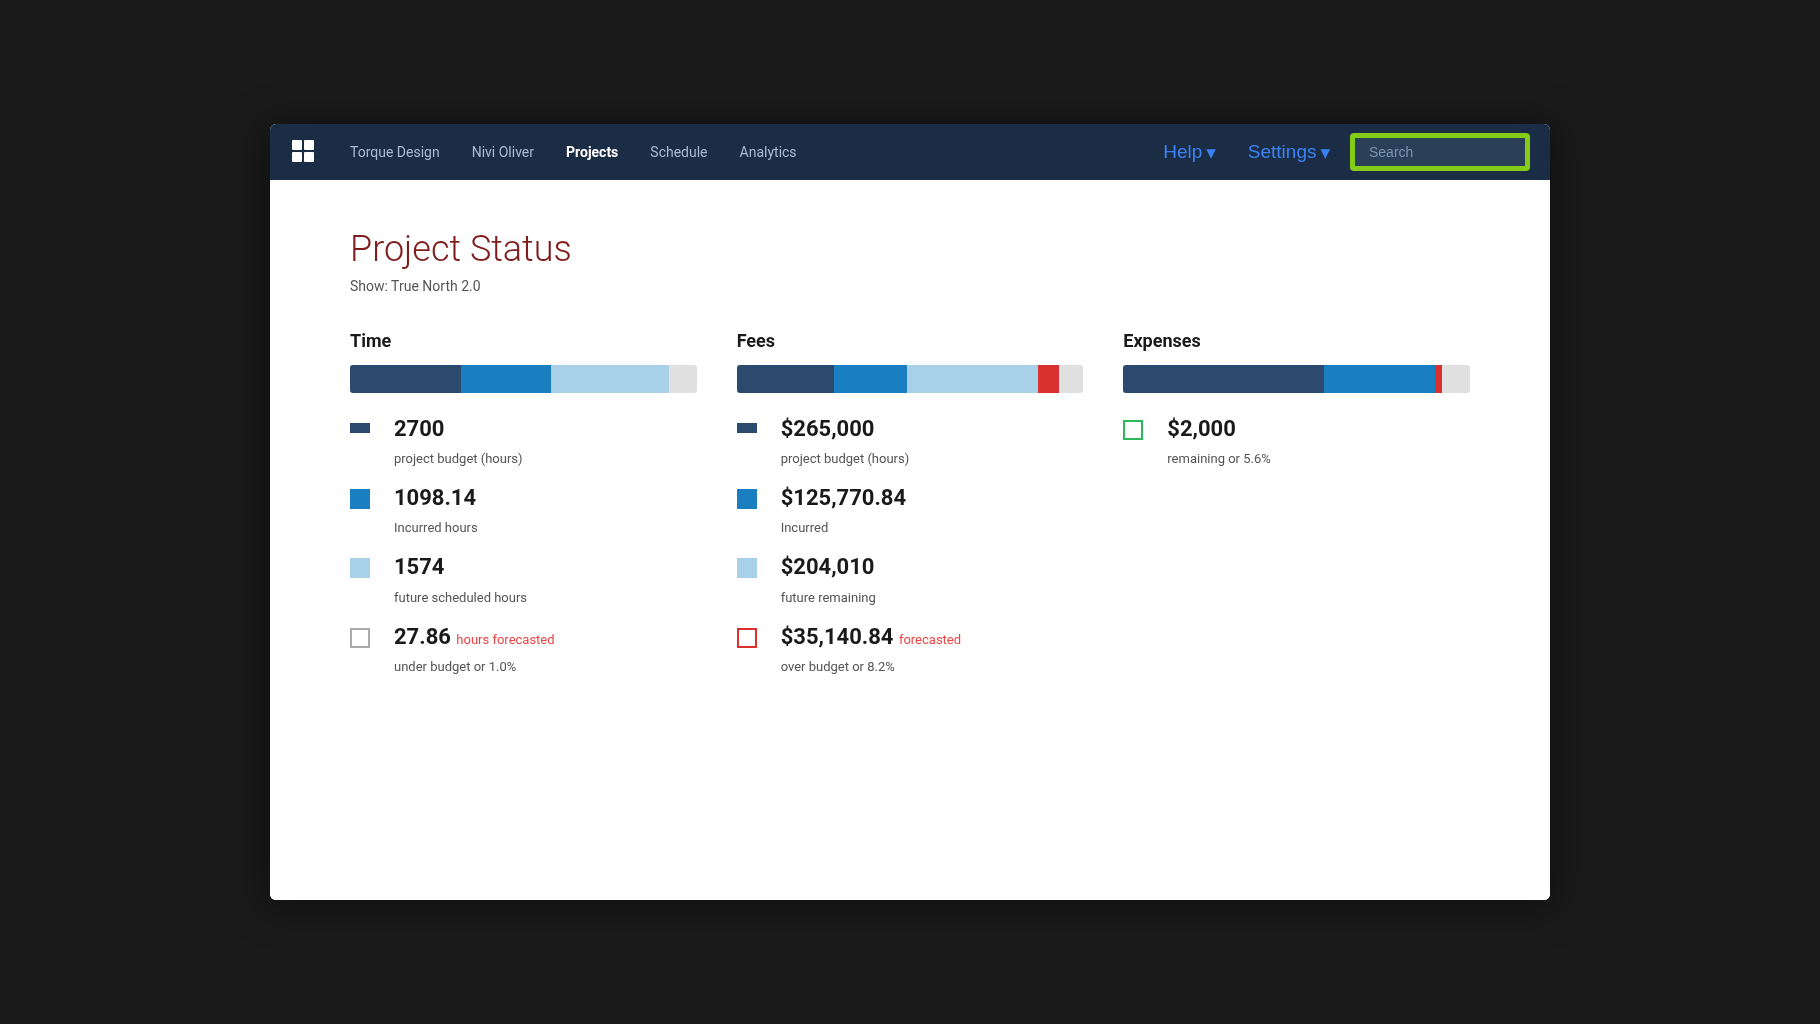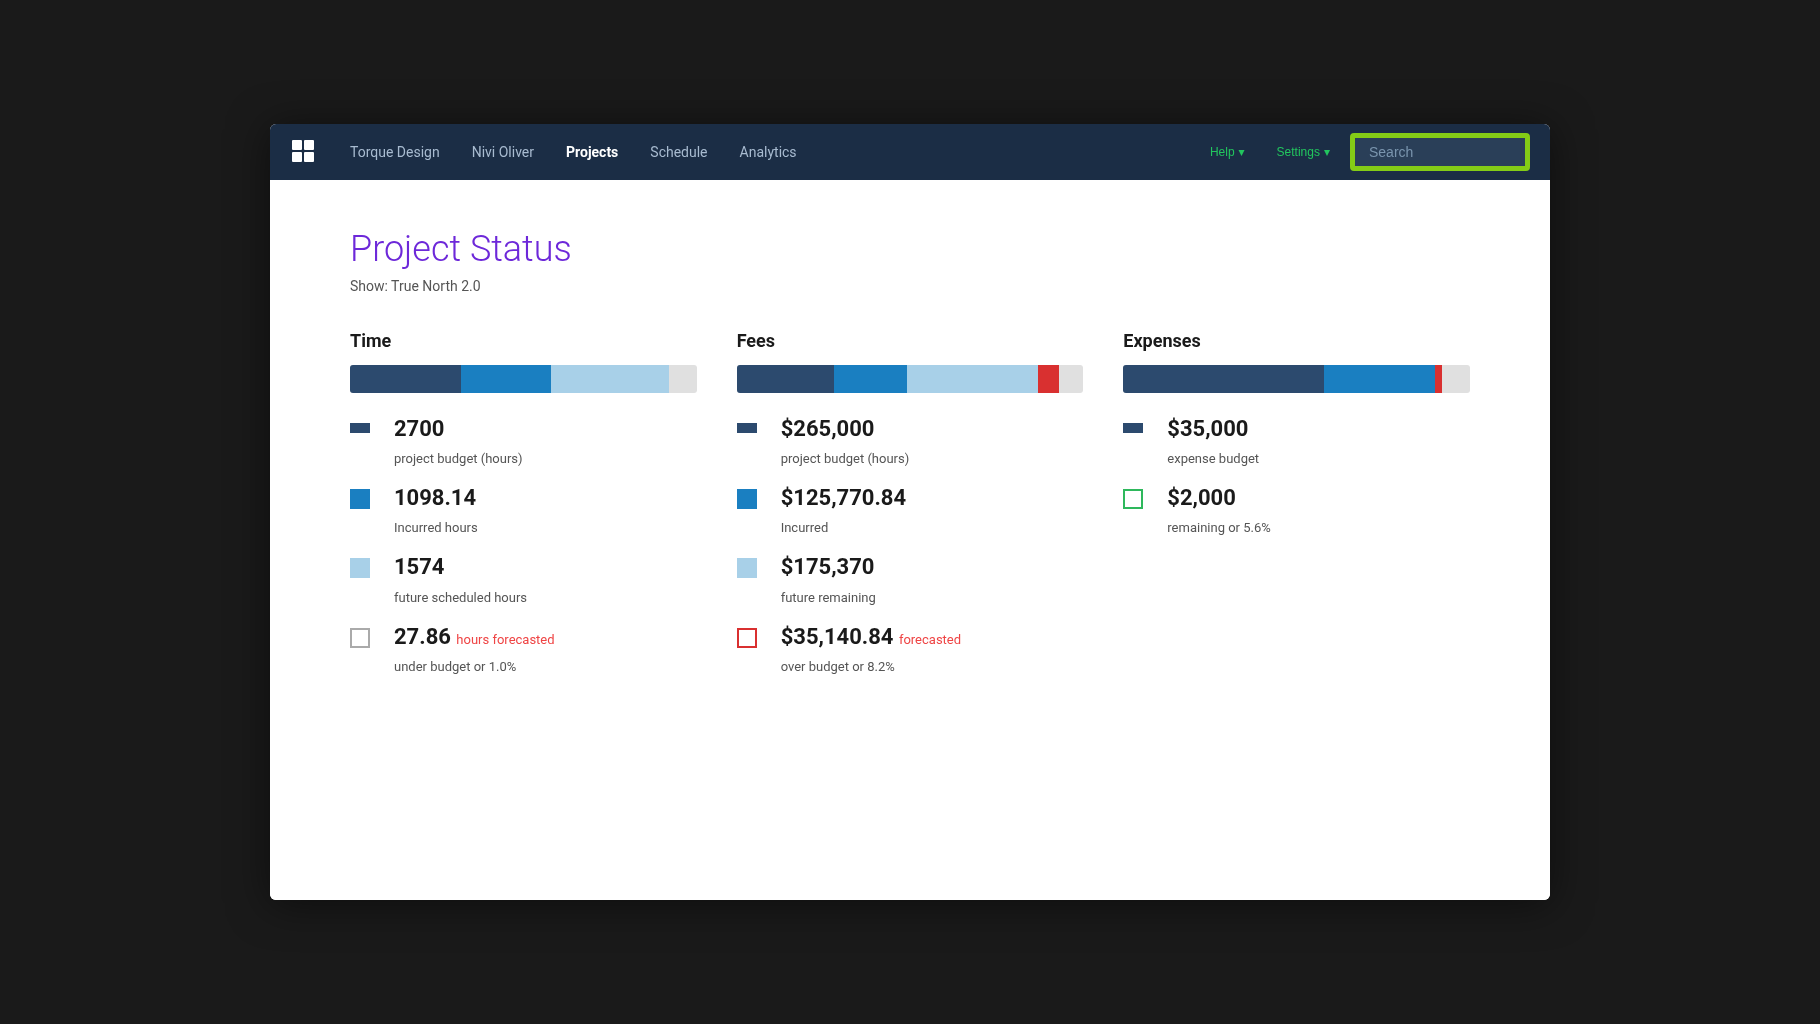--- a/index.html
+++ b/index.html
@@ -39,22 +39,22 @@
       color: #a8bbd0;
       font-size: 14px;
       padding: 6px 12px;
       cursor: pointer;
       border-radius: 4px;
       text-decoration: none;
     }
     .nav-link.active { color: #fff; font-weight: 700; }
     .nav-spacer { flex: 1; }
     .nav-btn {
-      color: #22c55e;
-      font-size: 12px;
+      color: #3b82f6;
+      font-size: 19px;
       padding: 6px 12px;
       cursor: pointer;
       background: none;
       border: none;
       display: flex;
       align-items: center;
       gap: 4px;
     }
     .nav-search {
       background: #2a3f58;
@@ -70,21 +70,21 @@
 
     
     .main-content {
       padding: 48px 80px 60px 80px;
       background: #fff;
       min-height: 720px;
     }
     .page-title {
       font-size: 36px;
       font-weight: 300;
-      color: #6d28d9;
+      color: #7f1d1d;
       margin-bottom: 8px;
     }
     .page-subtitle {
       font-size: 14px;
       color: #555;
       margin-bottom: 36px;
     }
 
     
     .stats-grid {
@@ -259,21 +259,21 @@
           <div style="background:#1a7fc1;width:20px;height:20px;flex-shrink:0;margin-top:3px;"></div>
           <div class="stat-text">
             <div class="stat-value">$125,770.84</div>
             <div class="stat-label">Incurred</div>
           </div>
         </div>
 
         <div class="stat-row">
           <div style="background:#a8d0e8;width:20px;height:20px;flex-shrink:0;margin-top:3px;"></div>
           <div class="stat-text">
-            <div class="stat-value">$175,370</div>
+            <div class="stat-value">$204,010</div>
             <div class="stat-label">future remaining</div>
           </div>
         </div>
 
         <div class="stat-row">
           <div style="background:#fff;border:2px solid #d93030;width:20px;height:20px;flex-shrink:0;margin-top:3px;"></div>
           <div class="stat-text">
             <div class="stat-value">
               <span>$35,140.84</span>
               <span class="inline-label">forecasted</span>
@@ -284,27 +284,20 @@
       </div>
 
       <div class="stat-section">
         <div class="stat-section-title">Expenses</div>
         <div class="progress-bar-container">
           <div class="progress-segment" style="width:58%;background:#2c4a6e;"></div>
           <div class="progress-segment" style="width:32%;background:#1a7fc1;"></div>
           <div class="progress-segment" style="width:2%;background:#d93030;"></div>
         </div>
 
-        <div class="stat-row">
-          <div style="background:#2c4a6e;width:20px;height:10px;flex-shrink:0;margin-top:6px;"></div>
-          <div class="stat-text">
-            <div class="stat-value">$35,000</div>
-            <div class="stat-label">expense budget</div>
-          </div>
-        </div>
 
 
         <div class="stat-row">
           <div style="background:#fff;border:2px solid #2eb85c;width:20px;height:20px;flex-shrink:0;margin-top:3px;"></div>
           <div class="stat-text">
             <div class="stat-value">$2,000</div>
             <div class="stat-label">remaining or 5.6%</div>
           </div>
         </div>
       </div>

